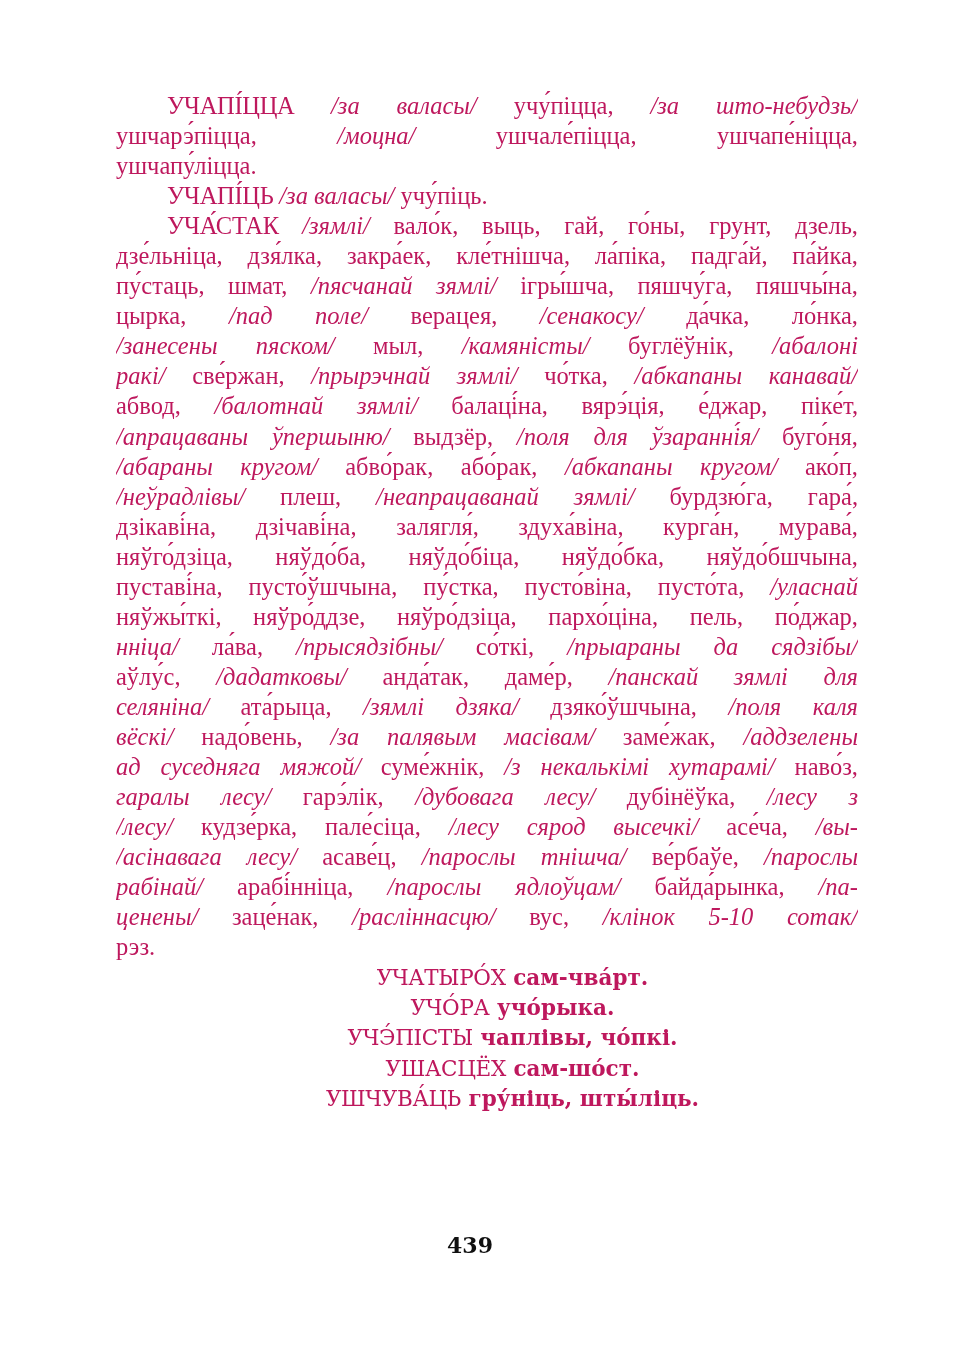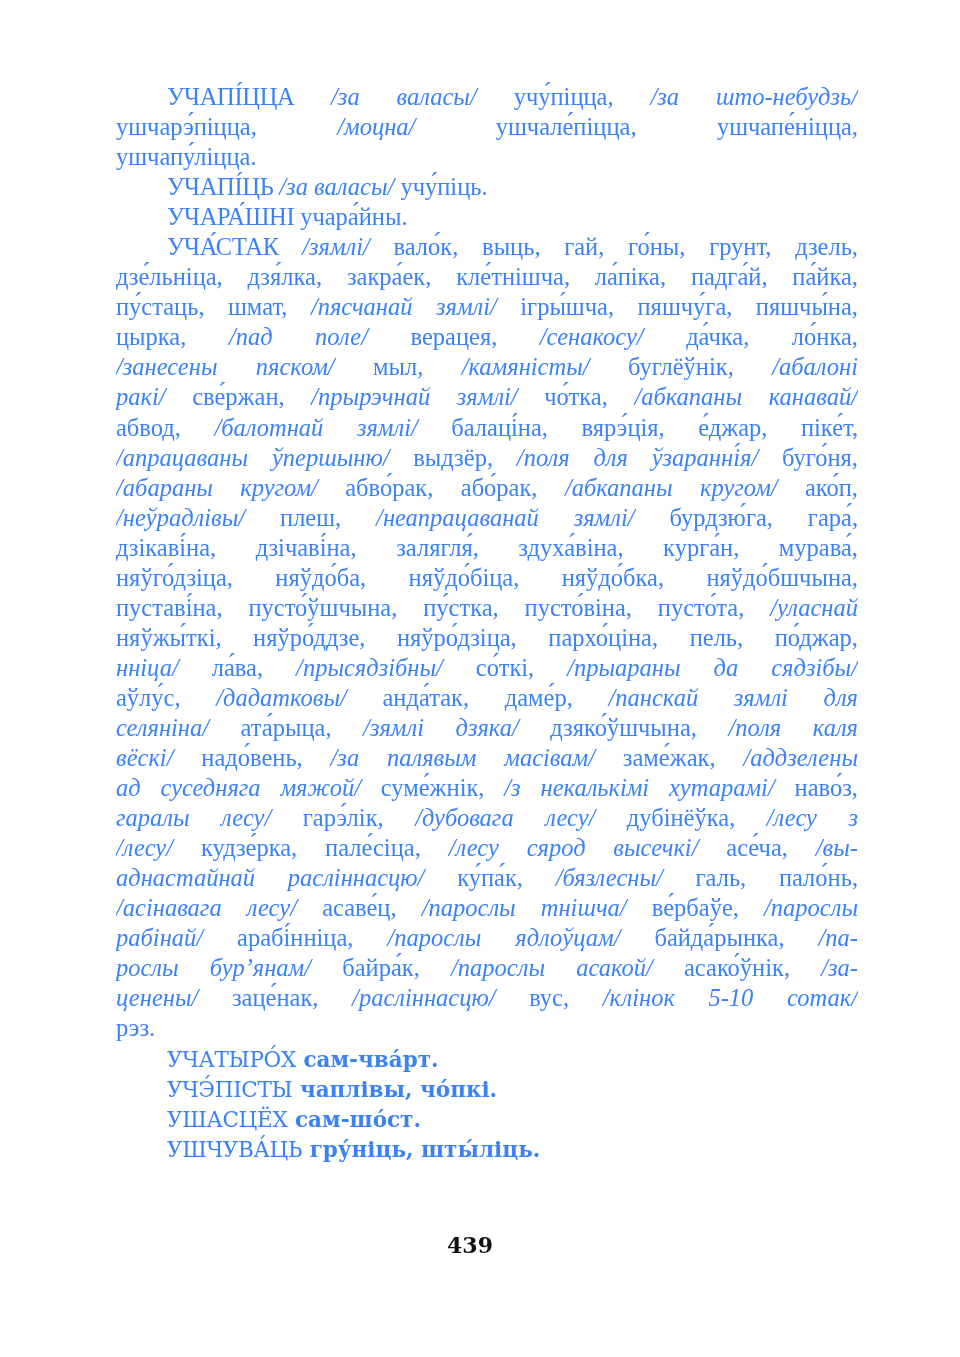--- a/index.html
+++ b/index.html
@@ -1,42 +1,41 @@
 <!DOCTYPE html>
 <html><head>
 <meta charset="utf-8">
 <style>
   html, body { margin: 0; padding: 0; background: #ffffff; }
   body { width: 960px; height: 1357px; position: relative; overflow: hidden; }
   .page {
-    position: absolute; left: 116px; top: 82px; width: 742px;
+    position: absolute; left: 116px; top: 91px; width: 742px;
     font-family: "Liberation Serif", "DejaVu Serif", serif;
-    font-size: 24.5px; color: #3b82f6;
+    font-size: 24.5px; color: #be185d;
   }
   .line { height: 30.05px; line-height: 30.05px; white-space: nowrap; position: relative; }
   .line.justify { text-align: justify; text-align-last: justify; white-space: normal; overflow: hidden; }
   .line.indent { padding-left: 51px; }
   .head { font-weight: normal; letter-spacing: -0.3px; }
   .it { font-style: italic; }
-  .bold-block .line { font-family: "DejaVu Serif", serif; font-weight: bold; font-size: 21.5px; }
+  .bold-block .line { font-family: "DejaVu Serif", serif; font-weight: bold; font-size: 21.5px; text-align: center; }
   .page-number {
     position: absolute; left: 0; width: 940px; top: 1232px; text-align: center;
     font-family: "DejaVu Serif", serif; font-weight: bold; font-size: 22px; color: #111;
   }
 </style>
 </head>
 <body>
 
 <div class="page">
   <div id="block1">
       <div class="line indent justify"><span class="head">УЧАПІ́ЦЦА </span><span class="it">/за валасы/</span><span class=""> учу́піцца, </span><span class="it">/за што-небудзь/</span></div>
       <div class="line justify"><span class="">ушчарэ́піцца, </span><span class="it">/моцна/</span><span class=""> ушчале́піцца, ушчапе́ніцца,</span></div>
       <div class="line"><span class="">ушчапу́ліцца.</span></div>
       <div class="line indent"><span class="head">УЧАПІ́ЦЬ </span><span class="it">/за валасы/</span><span class=""> учу́піць.</span></div>
-      <div class="line indent"><span class="head">УЧАРА́ШНІ </span><span class="">учара́йны.</span></div>
       <div class="line indent justify"><span class="head">УЧА́СТАК </span><span class="it">/зямлі/</span><span class=""> вало́к, выць, гай, го́ны, грунт, дзель,</span></div>
       <div class="line justify"><span class="">дзе́льніца, дзя́лка, закра́ек, кле́тнішча, ла́піка, падга́й, па́йка,</span></div>
       <div class="line justify"><span class="">пу́стаць, шмат, </span><span class="it">/пясчанай зямлі/</span><span class=""> ігры́шча, пяшчу́га, пяшчы́на,</span></div>
       <div class="line justify"><span class="">цырка, </span><span class="it">/пад поле/</span><span class=""> верацея, </span><span class="it">/сенакосу/</span><span class=""> да́чка, ло́нка,</span></div>
       <div class="line justify"><span class="it">/занесены пяском/</span><span class=""> мыл, </span><span class="it">/камяністы/</span><span class=""> буглёўнік, </span><span class="it">/абалоні</span></div>
       <div class="line justify"><span class="it">ракі/</span><span class=""> све́ржан, </span><span class="it">/прырэчнай зямлі/</span><span class=""> чо́тка, </span><span class="it">/абкапаны канавай/</span></div>
       <div class="line justify"><span class="">абвод, </span><span class="it">/балотнай зямлі/</span><span class=""> балаці́на, вярэ́ція, е́джар, піке́т,</span></div>
       <div class="line justify"><span class="it">/апрацаваны ўпершыню/</span><span class=""> выдзёр, </span><span class="it">/поля для ўзаранні́я/</span><span class=""> буго́ня,</span></div>
       <div class="line justify"><span class="it">/абараны кругом/</span><span class=""> абво́рак, або́рак, </span><span class="it">/абкапаны кругом/</span><span class=""> ако́п,</span></div>
       <div class="line justify"><span class="it">/неўрадлівы/</span><span class=""> плеш, </span><span class="it">/неапрацаванай зямлі/</span><span class=""> бурдзю́га, гара́,</span></div>
@@ -44,28 +43,27 @@
       <div class="line justify"><span class="">няўго́дзіца, няўдо́ба, няўдо́біца, няўдо́бка, няўдо́бшчына,</span></div>
       <div class="line justify"><span class="">пуставі́на, пусто́ўшчына, пу́стка, пусто́віна, пусто́та, </span><span class="it">/уласнай</span></div>
       <div class="line justify"><span class="">няўжы́ткі, няўро́ддзе, няўро́дзіца, пархо́ціна, пель, по́джар,</span></div>
       <div class="line justify"><span class="it">нніца/</span><span class=""> ла́ва, </span><span class="it">/прысядзібны/</span><span class=""> со́ткі, </span><span class="it">/прыараны да сядзібы/</span></div>
       <div class="line justify"><span class="">аўлу́с, </span><span class="it">/дадатковы/</span><span class=""> анда́так, даме́р, </span><span class="it">/панскай зямлі для</span></div>
       <div class="line justify"><span class="it">селяніна/</span><span class=""> ата́рыца, </span><span class="it">/зямлі дзяка/</span><span class=""> дзяко́ўшчына, </span><span class="it">/поля каля</span></div>
       <div class="line justify"><span class="it">вёскі/</span><span class=""> надо́вень, </span><span class="it">/за палявым масівам/</span><span class=""> заме́жак, </span><span class="it">/аддзелены</span></div>
       <div class="line justify"><span class="it">ад суседняга мяжой/</span><span class=""> суме́жнік, </span><span class="it">/з некалькімі хутарамі/</span><span class=""> наво́з,</span></div>
       <div class="line justify"><span class="it">гаралы лесу/</span><span class=""> гарэ́лік, </span><span class="it">/дубовага лесу/</span><span class=""> дубінёўка, </span><span class="it">/лесу з</span></div>
       <div class="line justify"><span class="it">/лесу/</span><span class=""> кудзе́рка, пале́сіца, </span><span class="it">/лесу сярод высечкі/</span><span class=""> асе́ча, </span><span class="it">/вы-</span></div>
-      <div class="line justify"><span class="it">аднастайнай расліннасцю/</span><span class=""> ку́па́к, </span><span class="it">/бязлесны/</span><span class=""> галь, пало́нь,</span></div>
       <div class="line justify"><span class="it">/асінавага лесу/</span><span class=""> асаве́ц, </span><span class="it">/парослы тнішча/</span><span class=""> ве́рбаўе, </span><span class="it">/парослы</span></div>
       <div class="line justify"><span class="it">рабінай/</span><span class=""> арабі́нніца, </span><span class="it">/парослы ядлоўцам/</span><span class=""> байда́рынка, </span><span class="it">/па-</span></div>
-      <div class="line justify"><span class="it">рослы бур’янам/</span><span class=""> байра́к, </span><span class="it">/парослы асакой/</span><span class=""> асако́ўнік, </span><span class="it">/за-</span></div>
       <div class="line justify"><span class="it">ценены/</span><span class=""> заце́нак, </span><span class="it">/расліннасцю/</span><span class=""> вус, </span><span class="it">/клінок 5-10 сотак/</span></div>
       <div class="line"><span class="">рэз.</span></div>
     </div>
   <div id="block2" class="bold-block" style="margin-top:1px;">
     <div class="line indent"><span class="head">УЧАТЫРО́Х</span><span> сам-чва́рт.</span></div>
+    <div class="line indent"><span class="head">УЧО́РА</span><span>  учо́рыка.</span></div>
     <div class="line indent"><span class="head">УЧЭ́ПІСТЫ</span><span> чаплівы, чо́пкі.</span></div>
     <div class="line indent"><span class="head">УШАСЦЁХ</span><span> сам-шо́ст.</span></div>
     <div class="line indent"><span class="head">УШЧУВА́ЦЬ</span><span> гру́ніць, шты́ліць.</span></div>
   </div>
 </div>
 
 <div class="page-number">439</div>
 
 </body></html>

